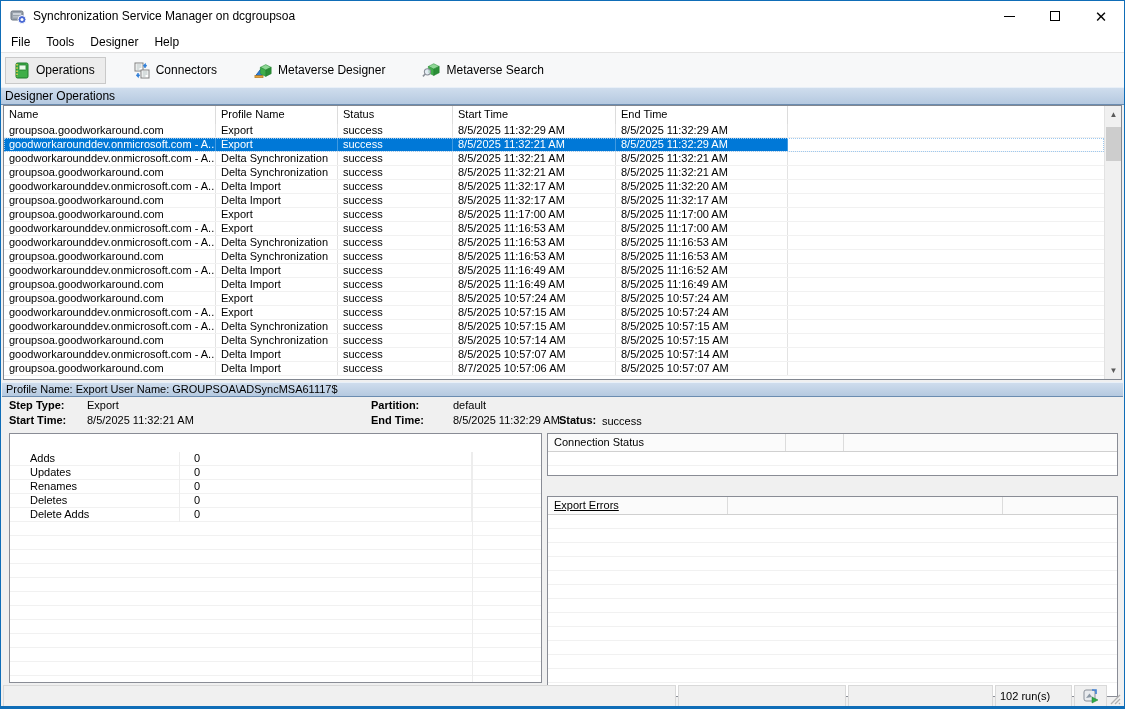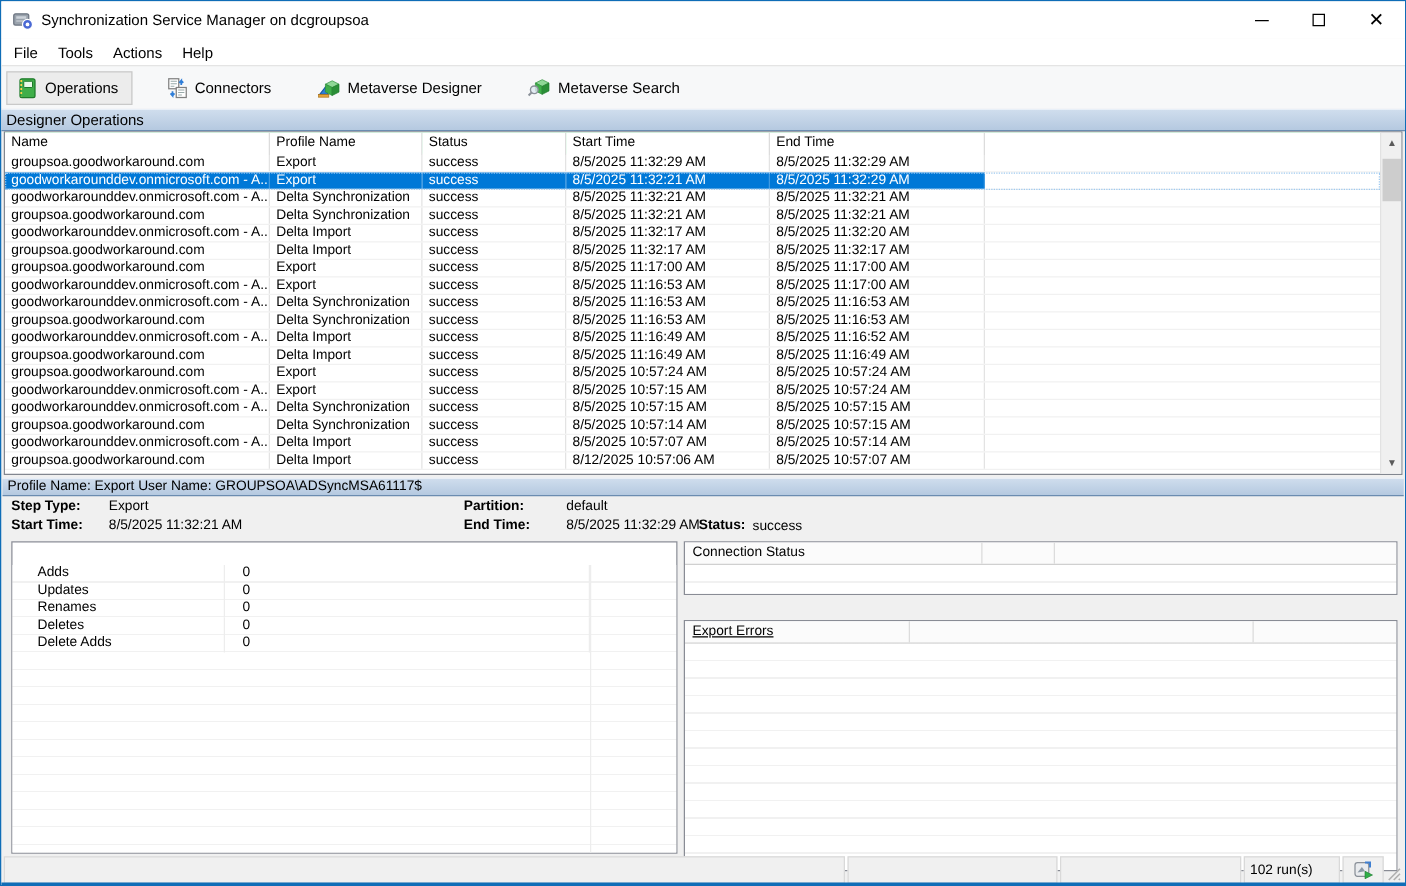--- a/index.html
+++ b/index.html
@@ -24,21 +24,21 @@
   .toolbar { position:absolute; left:0; top:51px; width:1123px; height:35px; background:#f7f8f9; border-top:1px solid #e4e4e4; display:flex; align-items:center; padding-left:4px; }
   .toolbar-btn { display:flex; align-items:center; gap:5px; height:27px; padding:0 10px 0 6px; margin-right:19px; background:transparent; border:1px solid transparent; font-size:12px; font-family:"Liberation Sans",sans-serif; }
   .toolbar-btn.active { background:#ececec; border:1px solid #c9c9c9; }
   .toolbar-btn .tb-icon { width:19px; height:19px; display:inline-flex; }
   
   .section-bar { background:linear-gradient(#cfdded,#b5c9e0); border-top:1px solid #e9f0f8; border-bottom:1px solid #6b8cb0; font-size:12px; padding:1px 0 0 4px; color:#000; }
   .copbar { position:absolute; left:0; top:86px; width:1123px; height:18px; }
   .profilebar { position:absolute; left:1px; top:381px; width:1121px; height:15px; font-size:11px; padding-top:0; }
   
   .listview { position:absolute; left:2px; top:104px; width:1119px; height:275px; background:#ffffff; border:1px solid #828790; }
-  .lv-header { position:absolute; left:0; top:0; right:17px; height:18px; display:flex; background:#86efac; border-bottom:1px solid #cfcfcf; }
+  .lv-header { position:absolute; left:0; top:0; right:17px; height:18px; display:flex; background:#d946ef; border-bottom:1px solid #cfcfcf; }
   .hcell { height:18px; font-size:11px; padding:2px 0 0 5px; border-right:1px solid #dcdcdc; overflow:hidden; white-space:nowrap; background:#ffffff; }
   .hcell.filler { flex:1; border-right:none; }
   .lv-body { position:absolute; left:0; top:18px; right:17px; bottom:0; overflow:hidden; }
   .lv-row { height:14px; display:flex; border-bottom:1px solid #f1f1f1; }
   .lv-cell { height:13px; font-size:11px; line-height:13px; padding-left:5px; border-right:1px solid #e3e3e3; overflow:hidden; white-space:nowrap; }
   .lv-row.selected .lv-cell { background:#0078d7; color:#fff; border-right-color:rgba(255,255,255,.25); }
   .lv-row.selected { outline:1px dotted #9ec9f0; outline-offset:-1px; }
   
   .vscroll { position:absolute; right:0; top:0; width:17px; height:273px; background:#f0f0f0; border-left:1px solid #e2e2e2; }
   .sb-btn { height:17px; width:17px; display:flex; align-items:center; justify-content:center; font-size:8px; color:#5a5a5a; }
@@ -93,21 +93,21 @@
         </div>
       <div class="win-btn">
           <span class="glyph-close">✕</span>
         </div>
     </div>
   </div>
 
   <div class="menubar">
       <span class="menu-item">File</span>
       <span class="menu-item">Tools</span>
-      <span class="menu-item">Actions</span>
+      <span class="menu-item">Designer</span>
       <span class="menu-item">Help</span>
     </div>
 
   <div class="toolbar">
       <button class="toolbar-btn active">
         <span class="tb-icon">
           <svg width="19" height="19" viewBox="0 0 19 19">
             <rect x="4" y="2" width="12" height="15" rx="1.5" fill="#3fae49" stroke="#1e7a2a"></rect>
             <path d="M5 3 V16" stroke="#ffd24a" stroke-width="1.4" stroke-dasharray="1.5,1.7"></path>
             <rect x="7" y="4" width="7" height="5" rx="0.5" fill="#eafbe9" stroke="#1e7a2a" stroke-width="0.8"></rect>
@@ -282,21 +282,21 @@
           <div class="lv-cell" style="width: 212px;">goodworkarounddev.onmicrosoft.com - A...</div>
           <div class="lv-cell" style="width: 122px;">Delta Import</div>
           <div class="lv-cell" style="width: 115px;">success</div>
           <div class="lv-cell" style="width: 163px;">8/5/2025 10:57:07 AM</div>
           <div class="lv-cell" style="width: 172px;">8/5/2025 10:57:14 AM</div>
         </div>
         <div class="lv-row">
           <div class="lv-cell" style="width: 212px;">groupsoa.goodworkaround.com</div>
           <div class="lv-cell" style="width: 122px;">Delta Import</div>
           <div class="lv-cell" style="width: 115px;">success</div>
-          <div class="lv-cell" style="width: 163px;">8/12/2025 10:57:06 AM</div>
+          <div class="lv-cell" style="width: 163px;">8/7/2025 10:57:06 AM</div>
           <div class="lv-cell" style="width: 172px;">8/5/2025 10:57:07 AM</div>
         </div>
       </div>
     <div class="vscroll">
       <div class="sb-btn up">▲</div>
       <div class="sb-thumb"></div>
       <div class="sb-btn down">▼</div>
     </div>
   </div>
 

